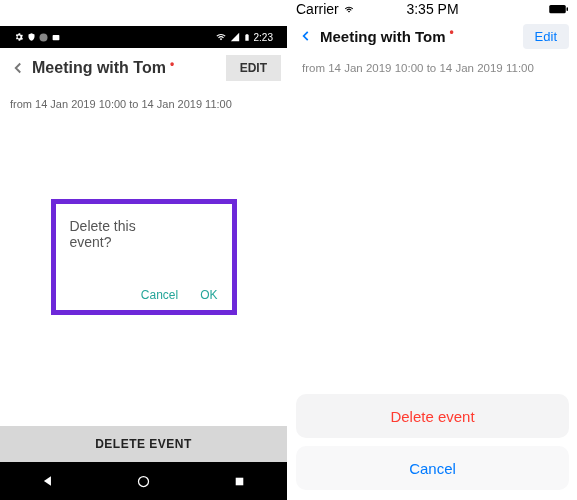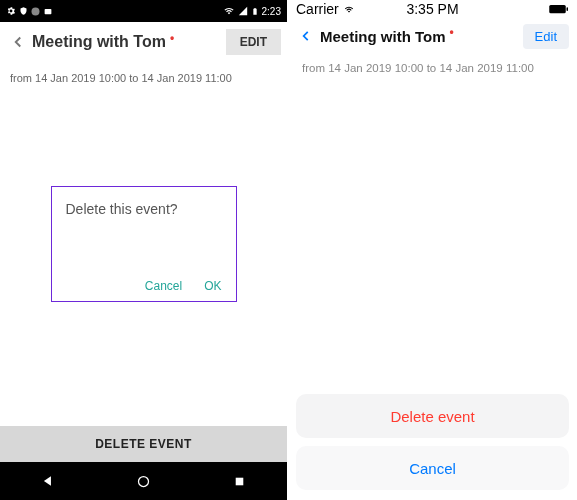--- a/index.html
+++ b/index.html
@@ -20,21 +20,22 @@
     border-right: 1px solid #fff;
   }
   .android-status {
     height: 22px;
     background: #000;
     color: #fff;
     display: flex;
     justify-content: space-between;
     align-items: center;
     font-size: 10px;
-    padding: 0 6px;
+    padding: 0 14px;
+    margin-top: 26px;
   }
   .android-status .left-icons, .android-status .right-icons {
     display: flex;
     gap: 3px;
     align-items: center;
   }
   .android-status svg { display:block; }
   .android-header {
     height: 40px;
     background: #fff;
@@ -73,24 +74,24 @@
   .android-dates {
     font-size: 11px;
     color:#666;
   }
   .android-dialog {
     position:absolute;
     left:50%; top:50%;
     transform:translate(-50%,-50%);
     width:186px;
     height:116px;
-    border:1px solid #6d28d9;
+    border:5px solid #6d28d9;
     background:#fff;
     display:flex;
-    flex-direction:column;
+    flex-direction:row;
     padding:14px 14px 8px 14px;
   }
   .android-dialog-msg {
     font-size:14px;
     color:#555;
   }
   .android-dialog-actions {
     margin-top:auto;
     display:flex;
     justify-content:flex-end;

